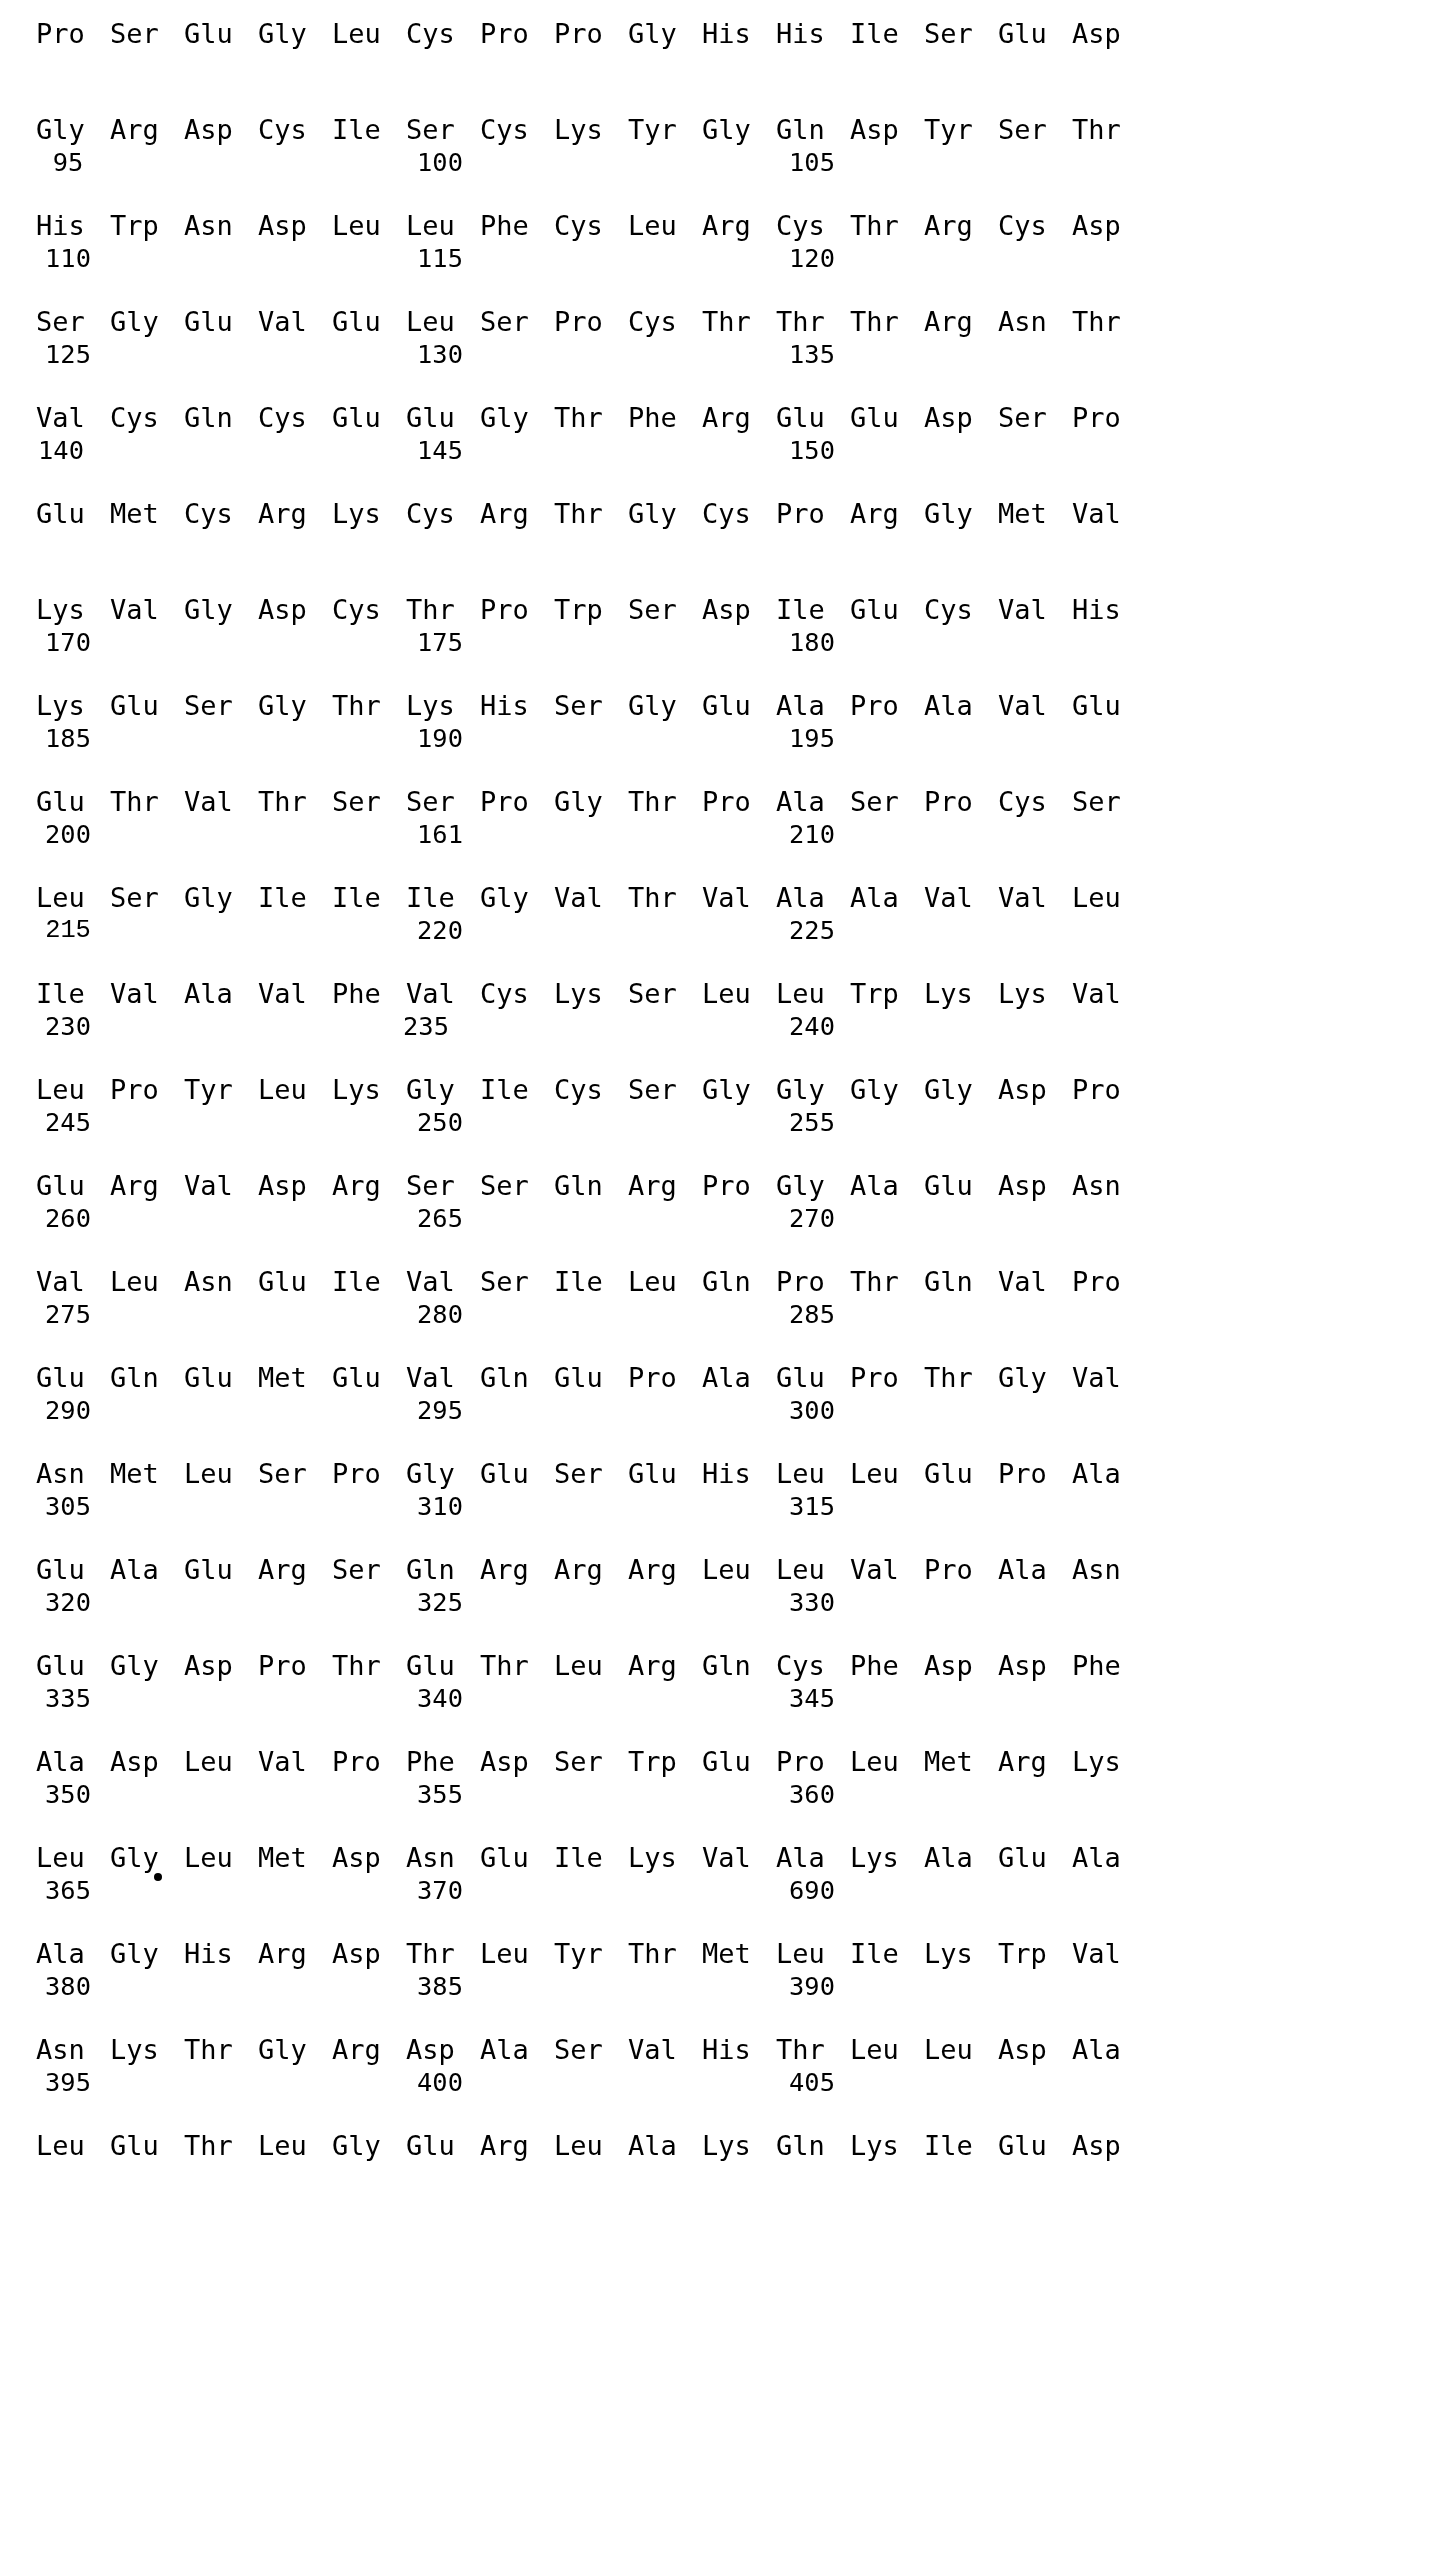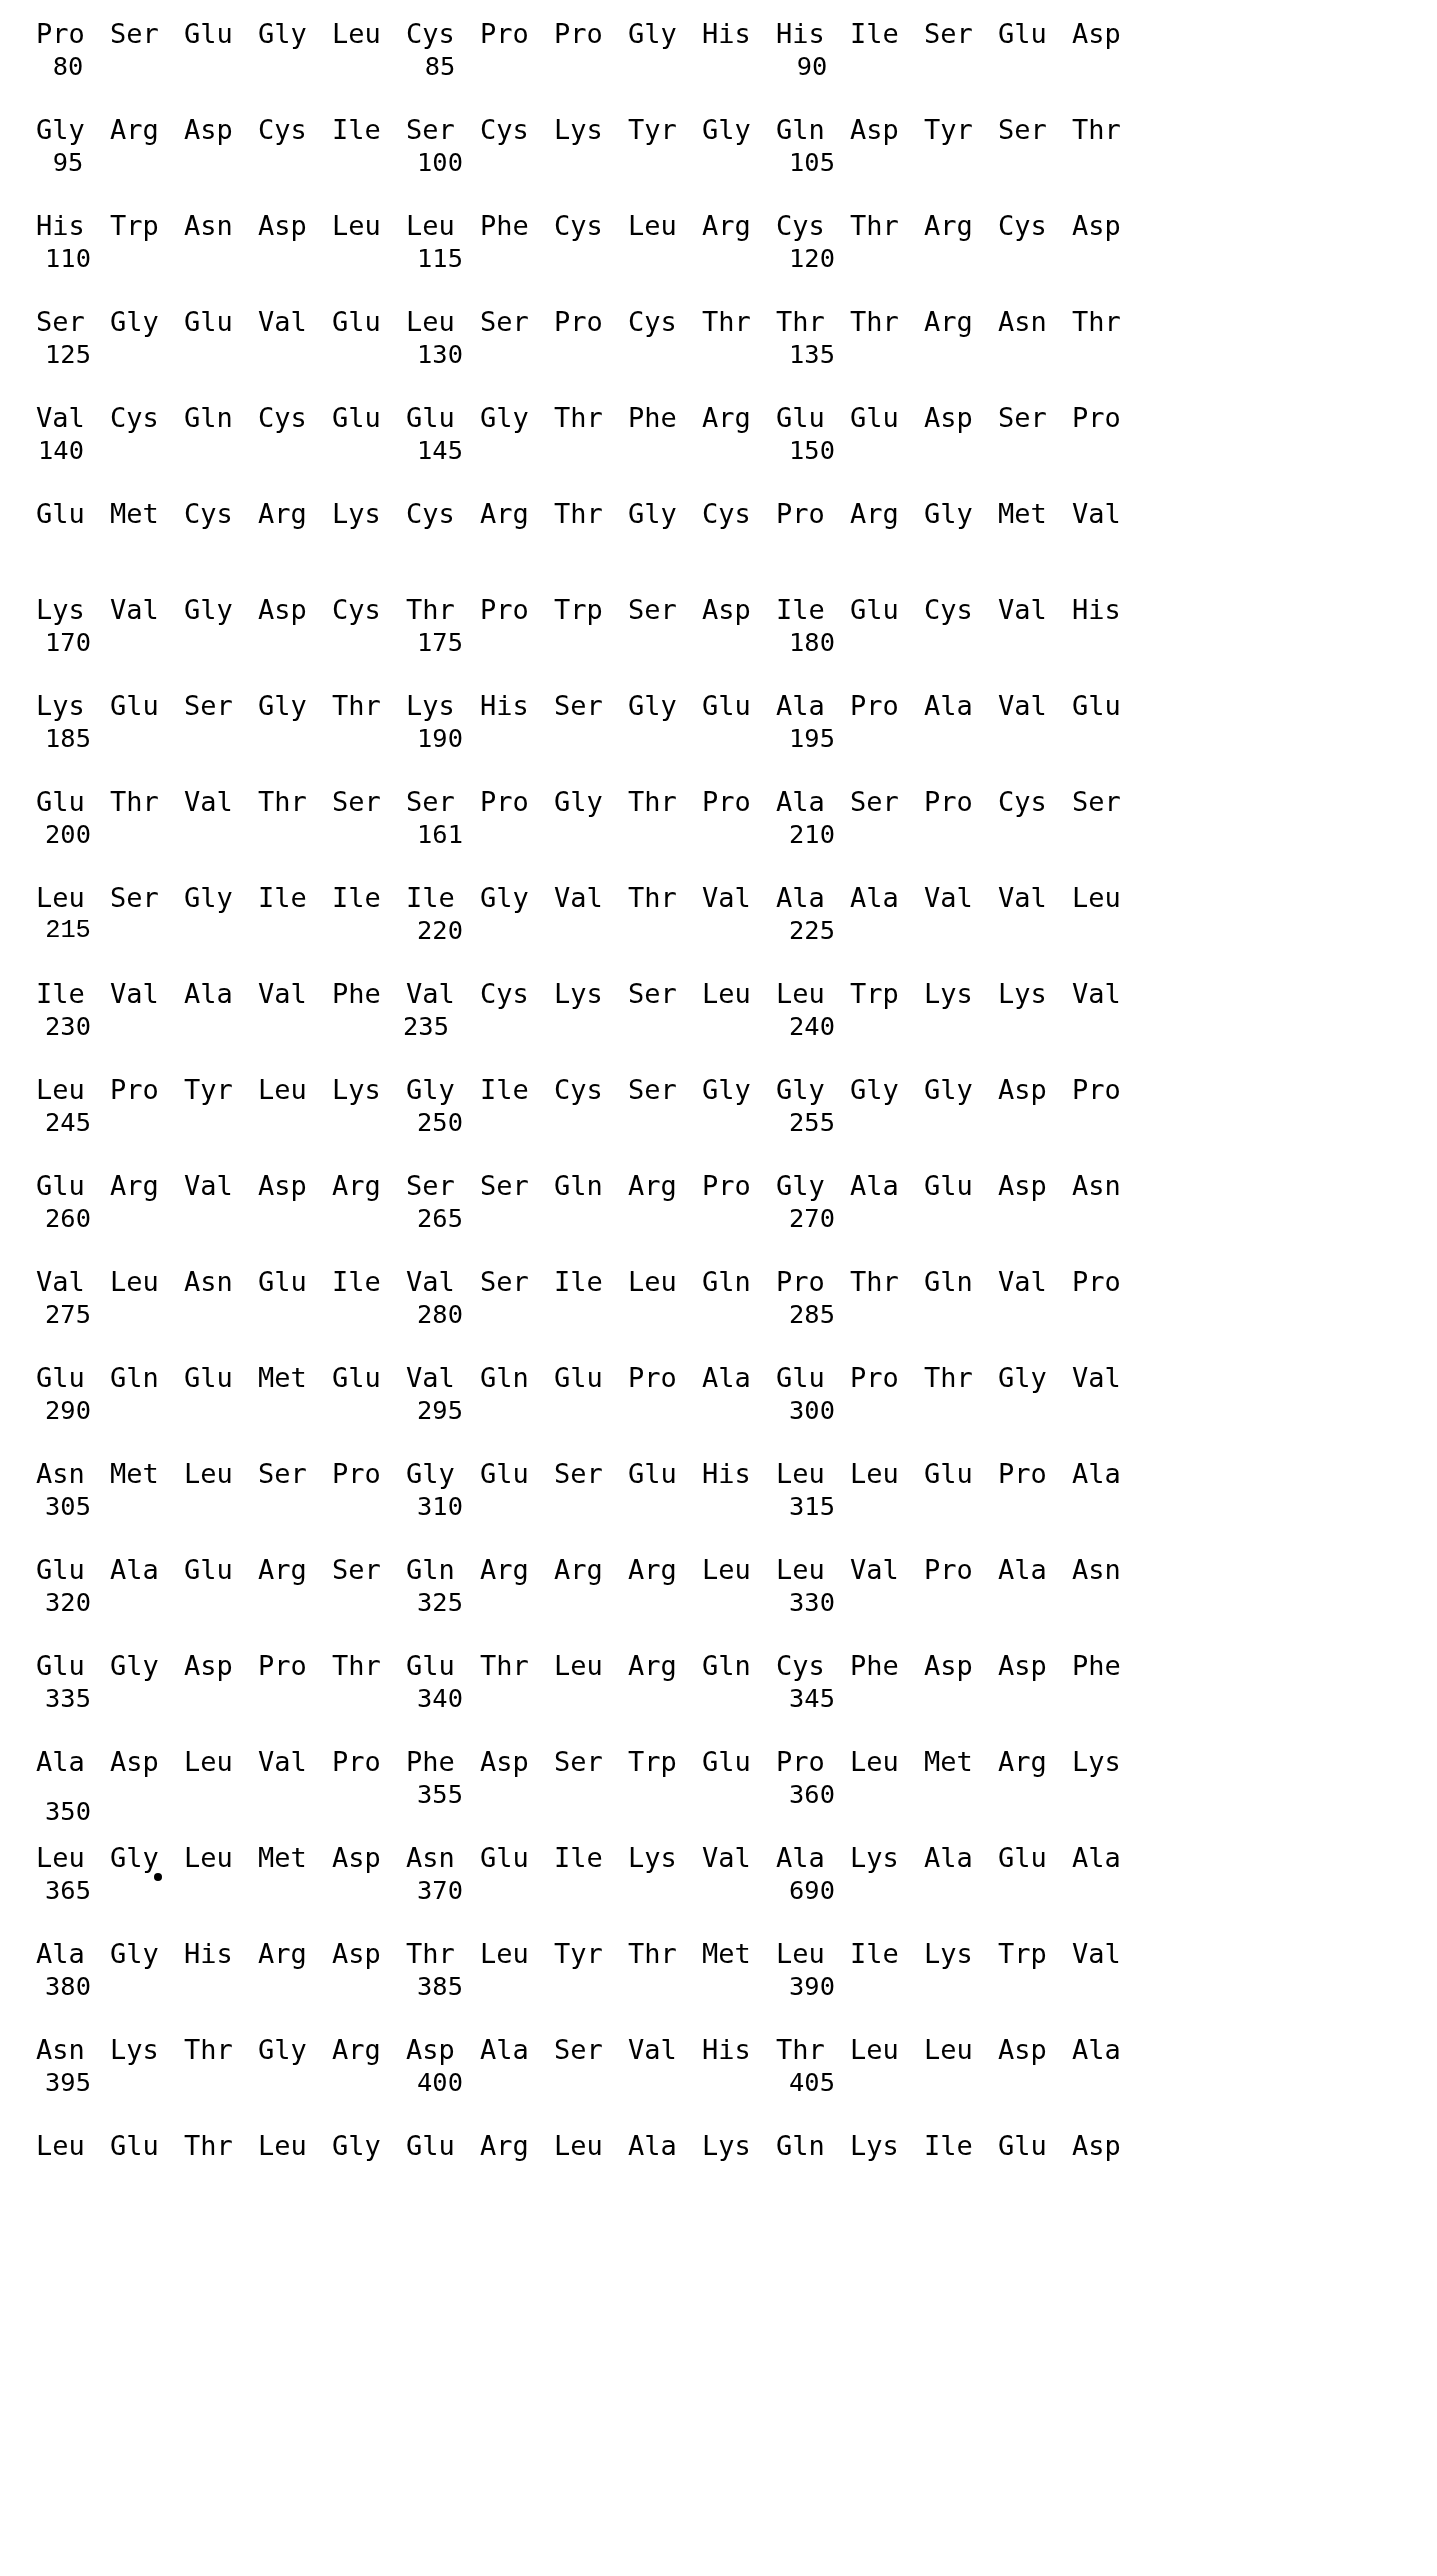--- a/index.html
+++ b/index.html
@@ -53,25 +53,20 @@
     background: #000;
     border-radius: 50%;
   }
 </style>
 </head>
 <body>
 
 <div id="sequence-page">
     <div class="seq-line">
       <div class="residue-row"><span class="residue">Pro</span><span class="residue">Ser</span><span class="residue">Glu</span><span class="residue">Gly</span><span class="residue">Leu</span><span class="residue">Cys</span><span class="residue">Pro</span><span class="residue">Pro</span><span class="residue">Gly</span><span class="residue">His</span><span class="residue">His</span><span class="residue">Ile</span><span class="residue">Ser</span><span class="residue">Glu</span><span class="residue">Asp</span></div>
-      <div class="number-row">
-        <span class="num" style="left: 31px;">80</span>
-        <span class="num" style="left: 403px;">85</span>
-        <span class="num" style="left: 775px;">90</span>
-      </div>
     </div>
     <div class="seq-line">
       <div class="residue-row"><span class="residue">Gly</span><span class="residue">Arg</span><span class="residue">Asp</span><span class="residue">Cys</span><span class="residue">Ile</span><span class="residue">Ser</span><span class="residue">Cys</span><span class="residue">Lys</span><span class="residue">Tyr</span><span class="residue">Gly</span><span class="residue">Gln</span><span class="residue">Asp</span><span class="residue">Tyr</span><span class="residue">Ser</span><span class="residue">Thr</span></div>
       <div class="number-row">
         <span class="num" style="left: 31px;">95</span>
         <span class="num" style="left: 403px;">100</span>
         <span class="num" style="left: 775px;">105</span>
       </div>
     </div>
     <div class="seq-line">
@@ -193,21 +188,21 @@
       <div class="residue-row"><span class="residue">Glu</span><span class="residue">Gly</span><span class="residue">Asp</span><span class="residue">Pro</span><span class="residue">Thr</span><span class="residue">Glu</span><span class="residue">Thr</span><span class="residue">Leu</span><span class="residue">Arg</span><span class="residue">Gln</span><span class="residue">Cys</span><span class="residue">Phe</span><span class="residue">Asp</span><span class="residue">Asp</span><span class="residue">Phe</span></div>
       <div class="number-row">
         <span class="num" style="left: 31px;">335</span>
         <span class="num" style="left: 403px;">340</span>
         <span class="num" style="left: 775px;">345</span>
       </div>
     </div>
     <div class="seq-line">
       <div class="residue-row"><span class="residue">Ala</span><span class="residue">Asp</span><span class="residue">Leu</span><span class="residue">Val</span><span class="residue">Pro</span><span class="residue">Phe</span><span class="residue">Asp</span><span class="residue">Ser</span><span class="residue">Trp</span><span class="residue">Glu</span><span class="residue">Pro</span><span class="residue">Leu</span><span class="residue">Met</span><span class="residue">Arg</span><span class="residue">Lys</span></div>
       <div class="number-row">
-        <span class="num" style="left: 31px; margin-top: 17px;">350</span>
+        <span class="num" style="left: 31px;">350</span>
         <span class="num" style="left: 403px;">355</span>
         <span class="num" style="left: 775px;">360</span>
       </div>
     </div>
     <div class="seq-line">
       <div class="residue-row"><span class="residue">Leu</span><span class="residue">Gly</span><span class="residue">Leu</span><span class="residue">Met</span><span class="residue">Asp</span><span class="residue">Asn</span><span class="residue">Glu</span><span class="residue">Ile</span><span class="residue">Lys</span><span class="residue">Val</span><span class="residue">Ala</span><span class="residue">Lys</span><span class="residue">Ala</span><span class="residue">Glu</span><span class="residue">Ala</span></div>
       <div class="number-row">
         <span class="num" style="left: 31px;">365</span>
         <span class="num" style="left: 403px;">370</span>
         <span class="num" style="left: 775px;">690</span>

